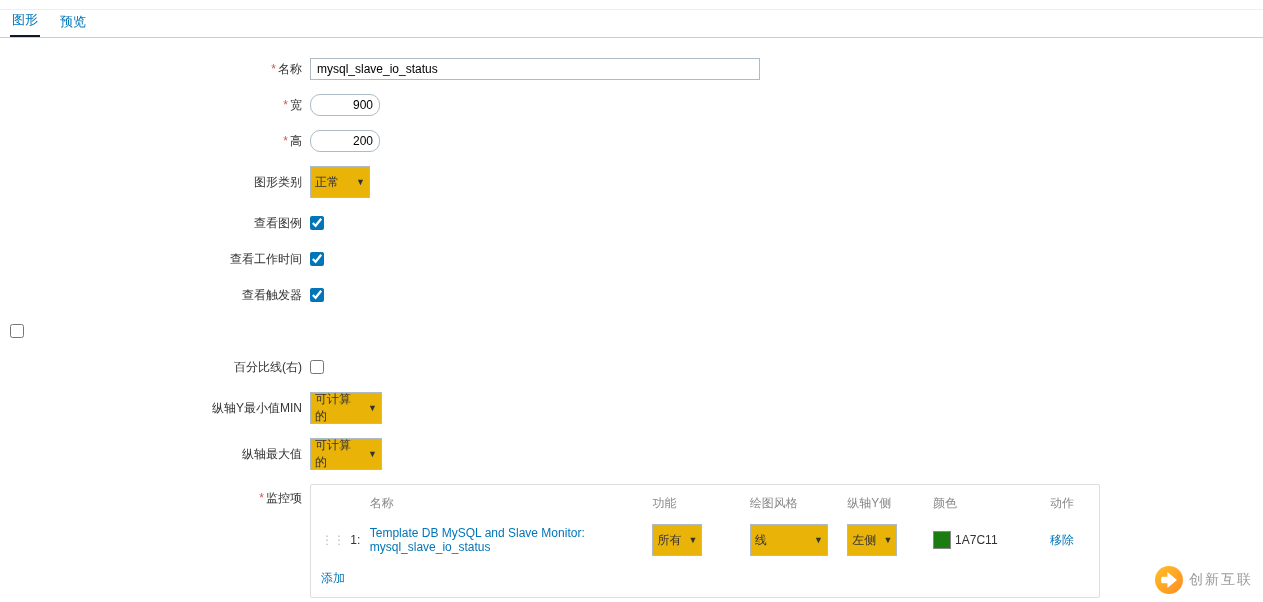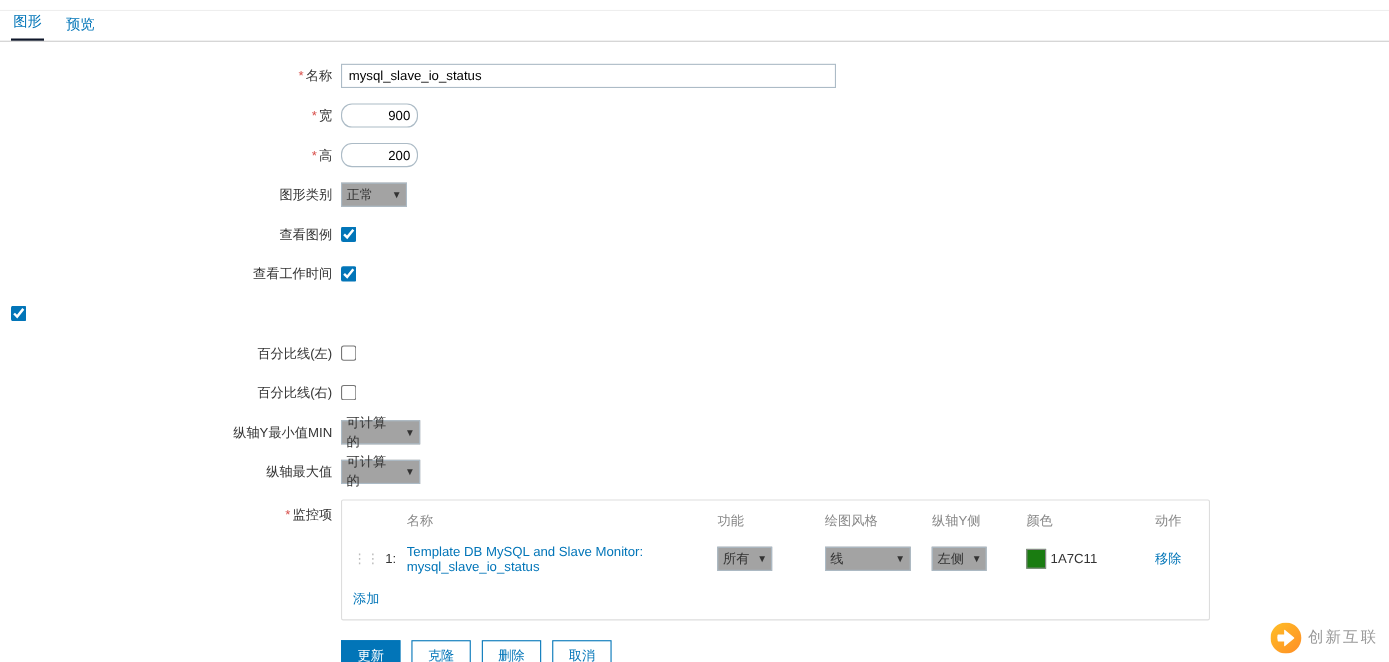--- a/index.html
+++ b/index.html
@@ -24,21 +24,21 @@
 .col-idx { width: 20px; color: #333; }
 .col-name { width: 290px; }
 .col-name a { color: #0275b8; text-decoration: none; }
 .col-func { width: 100px; }
 .col-style { width: 100px; }
 .col-yaxis { width: 88px; }
 .col-color { width: 120px; display: flex; align-items: center; gap: 4px; }
 .col-action { width: 40px; }
 .col-action a, .add-link { color: #0275b8; text-decoration: none; cursor: pointer; }
 .swatch { width: 18px; height: 18px; border: 1px solid #888; display: inline-block; }
-.sel { border: 1px solid #acbbc6; height: 22px; padding: 2px 4px; background: #a3a3a3; display: inline-flex; align-items: center; justify-content: space-between; font-size: 12px; }
+.sel { border: 1px solid #acbbc6; height: 32px; padding: 2px 4px; background: #eab308; display: inline-flex; align-items: center; justify-content: space-between; font-size: 12px; }
 .sel .arrow { margin-left: 6px; font-size: 9px; }
 .add-link { display: inline-block; margin-top: 10px; }
 .buttons { margin-top: 18px; margin-left: 300px; display: flex; gap: 10px; }
 .btn { border: 1px solid #0275b8; padding: 5px 14px; font-size: 12px; cursor: pointer; background: #fff; color: #0275b8; }
 .btn.primary { background: #0275b8; color: #fff; }
 .brand { position: fixed; right: 10px; bottom: 8px; display: flex; align-items: center; gap: 6px; opacity: 0.85; }
 .brand .logo { width: 28px; height: 28px; border-radius: 50%; background: linear-gradient(135deg,#ffb400,#ff7a00); position: relative; }
 .brand .logo::after { content: ""; position: absolute; inset: 6px; background: #fff; border-radius: 50%; clip-path: polygon(40% 0,100% 50%,40% 100%,40% 70%,0 70%,0 30%,40% 30%); }
 .brand span { color: #888; font-size: 14px; letter-spacing: 2px; }
 </style>
@@ -93,27 +93,27 @@
   </div>
 
   <div class="row">
     <div class="label"><span>查看工作时间</span></div>
     <div class="field">
         <input type="checkbox" checked="" style="">
       </div>
   </div>
 
   <div class="row">
+    <div class="label"><span>查看触发器</span></div>
     <div class="field">
         <input type="checkbox" checked="" style="">
       </div>
   </div>
 
   <div class="row">
-    <div class="label"><span>百分比线(左)</span></div>
     <div class="field">
         <input type="checkbox" style="">
       </div>
   </div>
 
   <div class="row">
     <div class="label"><span>百分比线(右)</span></div>
     <div class="field">
         <input type="checkbox" style="">
       </div>

